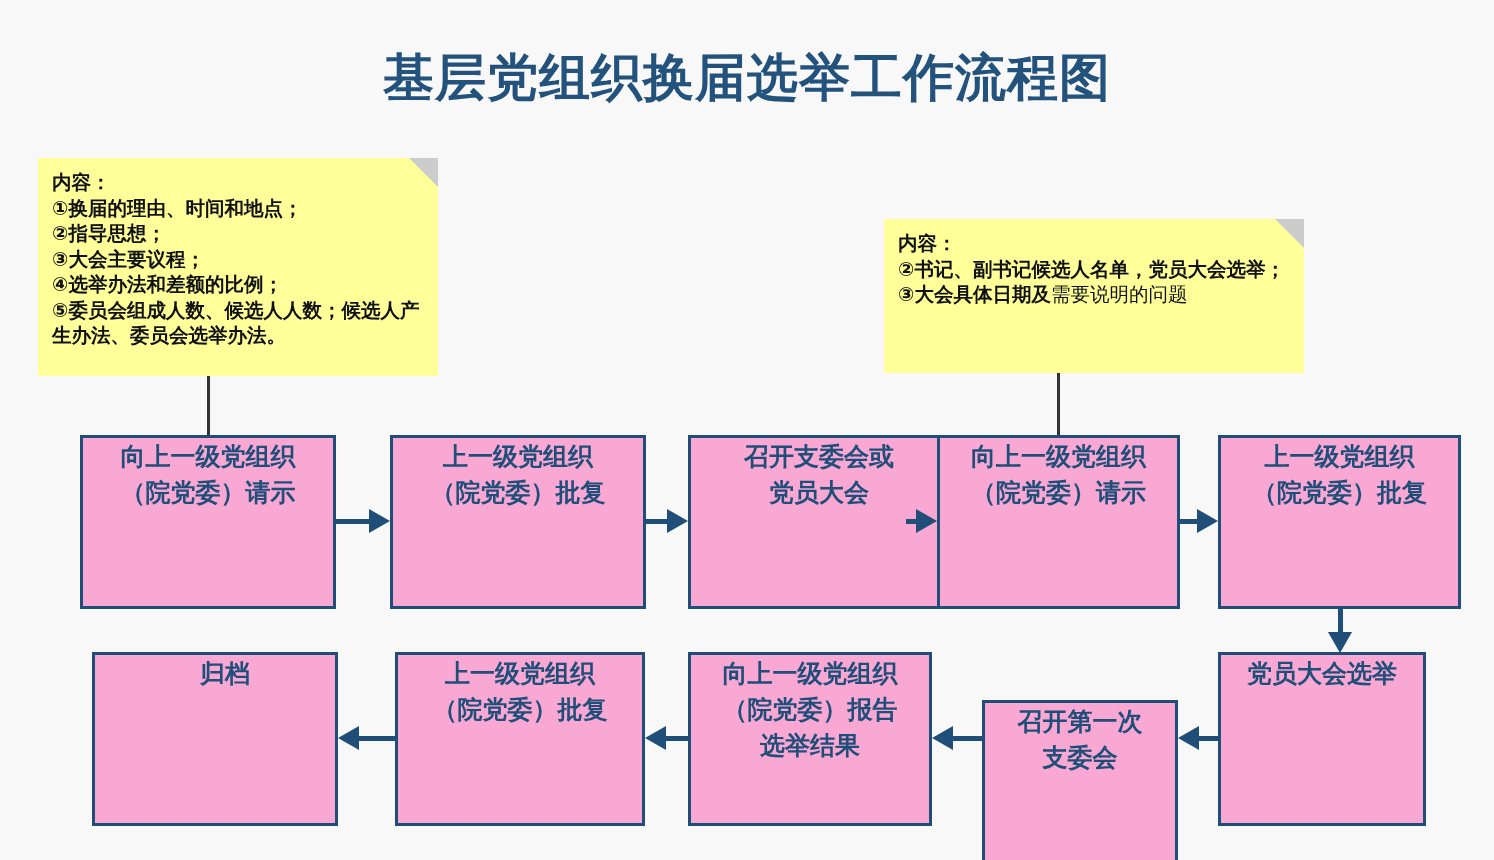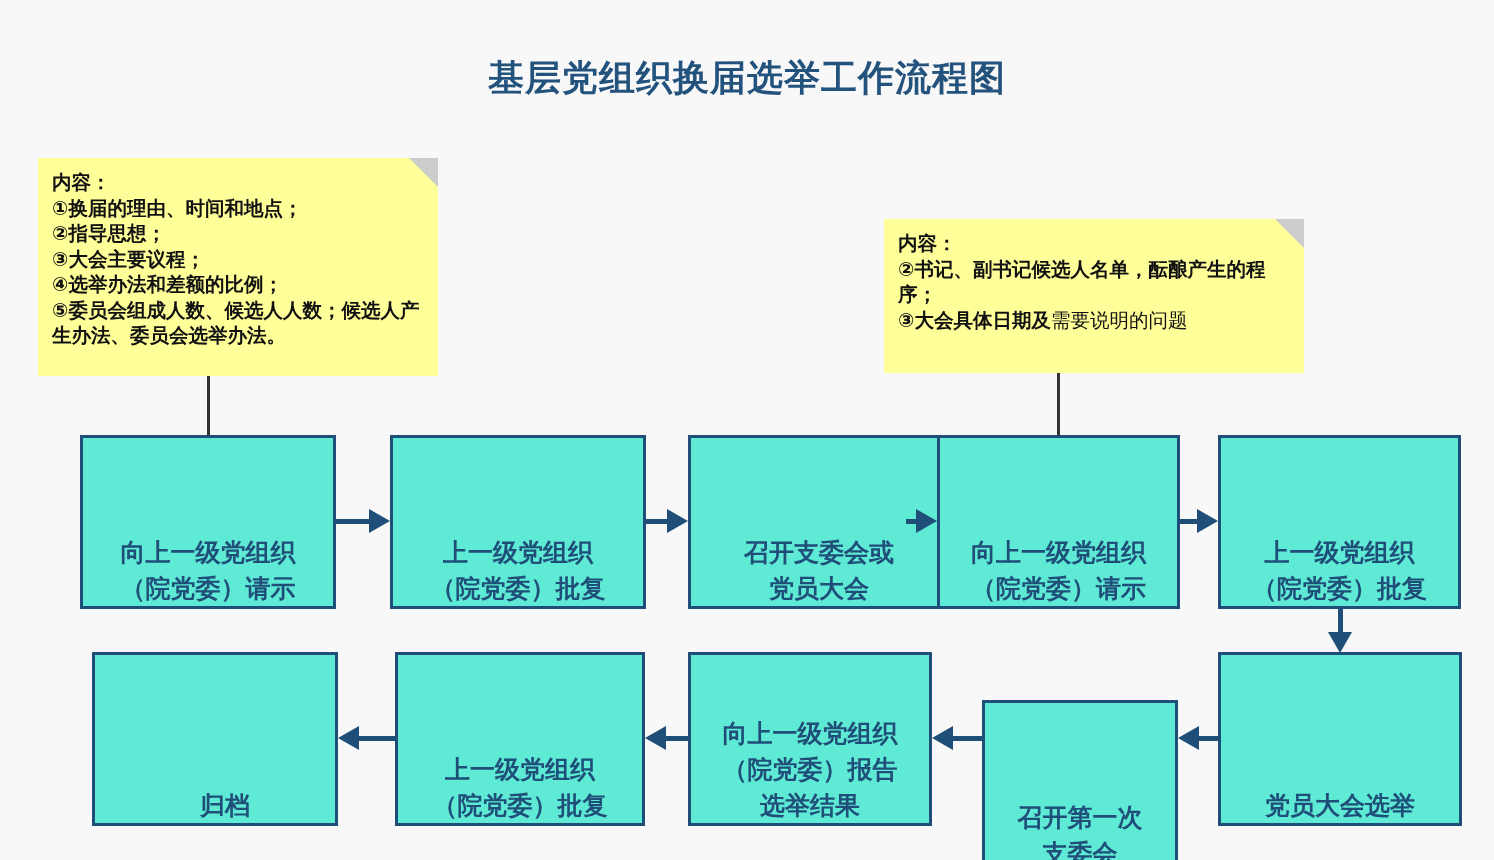--- a/index.html
+++ b/index.html
@@ -20,21 +20,21 @@
     height: 860px;
   }
 
   
   .title {
     position: absolute;
     left: 0;
     top: 52px;
     width: 1494px;
     text-align: center;
-    font-size: 36px;
+    font-size: 51px;
     font-weight: bold;
     color: #23527c;
     letter-spacing: 1px;
     line-height: 52px;
     white-space: nowrap;
   }
 
   
   .note {
     position: absolute;
@@ -76,25 +76,25 @@
     width: 3px;
     background: #333333;
   }
   #stem-left  { left: 207px;  top: 376px; height: 61px; }
   #stem-right { left: 1057px; top: 373px; height: 64px; }
 
   
   .pbox {
     position: absolute;
     box-sizing: border-box;
-    background: #5eead4;
+    background: #f9a8d4;
     border: 3px solid #1f4e79;
     color: #1f4e79;
     display: flex;
-    align-items: flex-end;
+    align-items: flex-start;
     justify-content: center;
     text-align: center;
     font-size: 25px;
     font-weight: bold;
     line-height: 36px;
   }
   .pbox .btext {
     display: block;
     white-space: pre-line;
   }
@@ -104,21 +104,21 @@
   #box-r1c2 { left: 390px;  top: 435px; width: 256px; height: 174px; }
   #box-r1c3 { left: 688px;  top: 435px; width: 262px; height: 174px; }
   #box-r1c4 { left: 937px;  top: 435px; width: 243px; height: 174px; }
   #box-r1c5 { left: 1218px; top: 435px; width: 243px; height: 174px; }
 
   
   #box-r2c1 { left: 92px;   top: 652px; width: 246px; height: 174px; padding-left: 20px; }
   #box-r2c2 { left: 395px;  top: 652px; width: 250px; height: 174px; }
   #box-r2c3 { left: 688px;  top: 652px; width: 244px; height: 174px; }
   #box-r2c4 { left: 982px;  top: 652px; width: 196px; height: 174px; margin-top: 48px; }
-  #box-r2c5 { left: 1218px; top: 652px; width: 244px; height: 174px; }
+  #box-r2c5 { left: 1218px; top: 652px; width: 208px; height: 174px; }
 
   
   .arrow-h {
     position: absolute;
     height: 5px;
     background: #1f4e79;
   }
   .arrow-h .head-r {
     position: absolute;
     right: -20px;
@@ -181,21 +181,21 @@
     <span class="nline">①换届的理由、时间和地点；</span>
     <span class="nline">②指导思想；</span>
     <span class="nline">③大会主要议程；</span>
     <span class="nline">④选举办法和差额的比例；</span>
     <span class="nline wrap">⑤委员会组成人数、候选人人数；候选人产生办法、委员会选举办法。</span>
   </div>
 
   <div class="note" id="note-right">
     <span class="fold"></span>
     <span class="nline">内容：</span>
-    <span class="nline wrap">②书记、副书记候选人名单，酝酿产生的程序；</span>
+    <span class="nline wrap">②书记、副书记候选人名单，党员大会选举；</span>
     <span class="nline"><span>③大会具体日期及</span><span class="light">需要说明的问题</span></span>
   </div>
 
   <div class="stem" id="stem-left"></div>
   <div class="stem" id="stem-right"></div>
 
   <div class="pbox" id="box-r1c1">
     <span class="btext">向上一级党组织
 （院党委）请示</span>
   </div>

